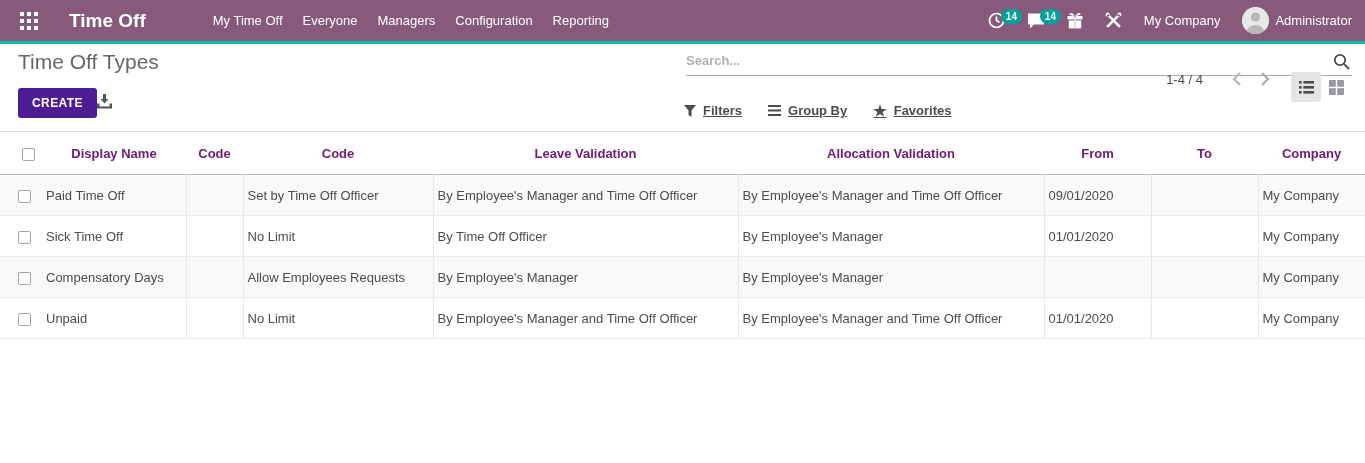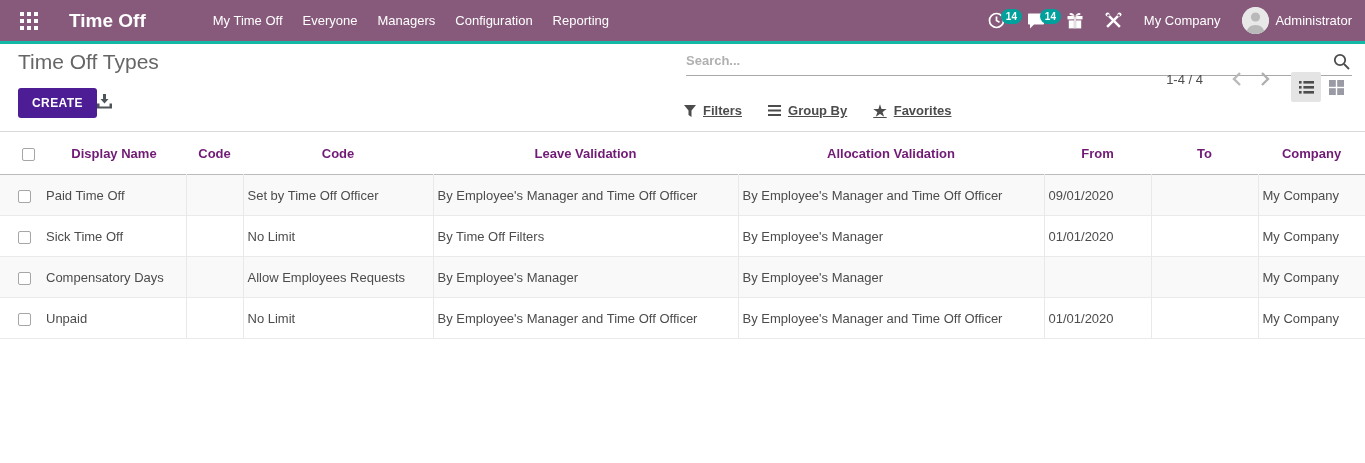--- a/index.html
+++ b/index.html
@@ -282,21 +282,21 @@
       <td class="sep">By Employee's Manager and Time Off Officer</td>
       <td class="sep">09/01/2020</td>
       <td class="sep"></td>
       <td class="sep">My Company</td>
     </tr>
     <tr>
       <td class="cb-cell"><span class="checkbox"></span></td>
       <td>Sick Time Off</td>
       <td class="sep"></td>
       <td class="sep">No Limit</td>
-      <td class="sep">By Time Off Filters</td>
+      <td class="sep">By Time Off Officer</td>
       <td class="sep">By Employee's Manager</td>
       <td class="sep">01/01/2020</td>
       <td class="sep"></td>
       <td class="sep">My Company</td>
     </tr>
     <tr>
       <td class="cb-cell"><span class="checkbox"></span></td>
       <td>Compensatory Days</td>
       <td class="sep"></td>
       <td class="sep">Allow Employees Requests</td>

